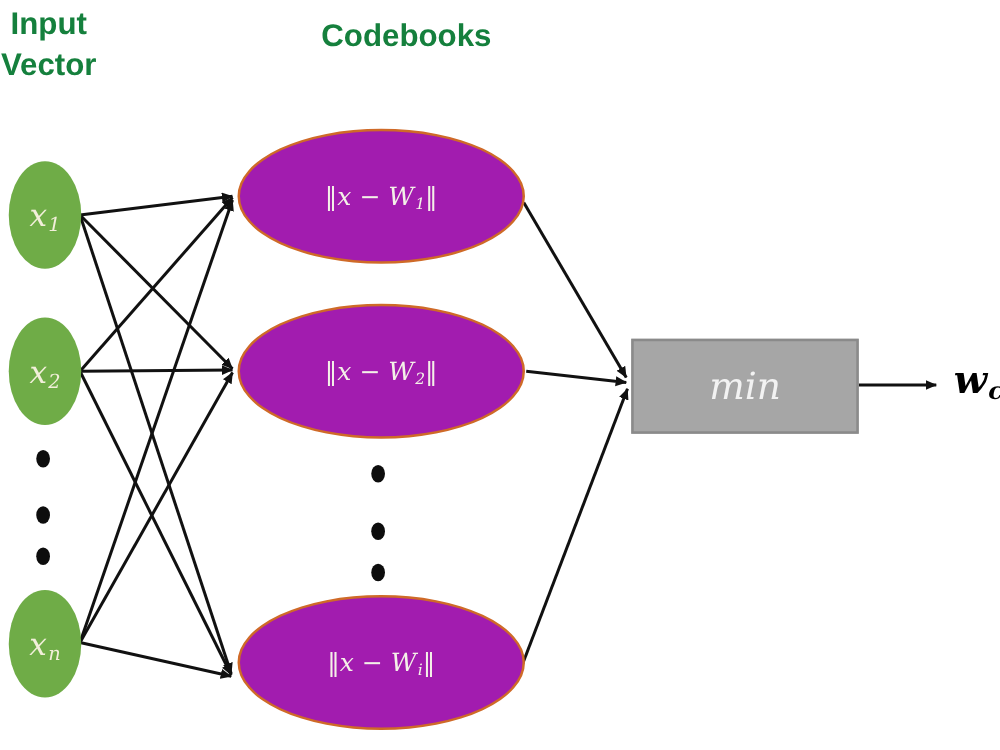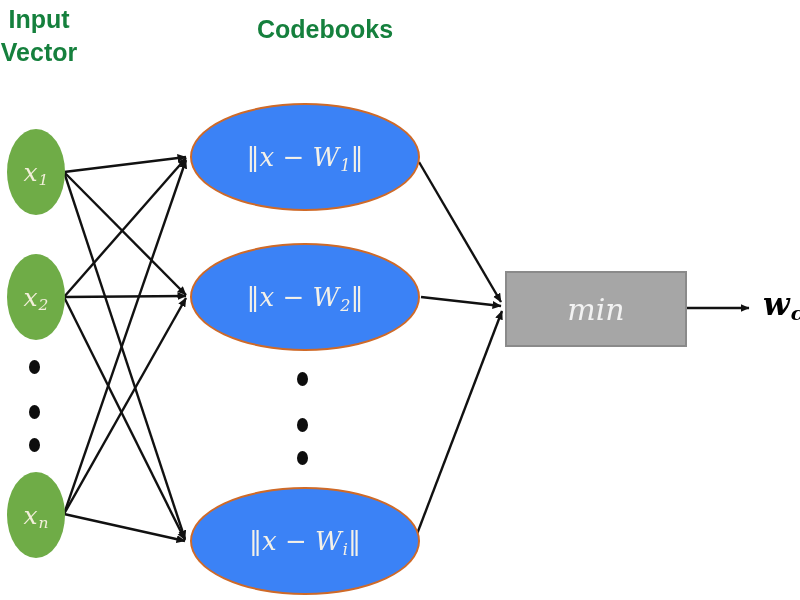--- a/index.html
+++ b/index.html
@@ -45,28 +45,28 @@
     color: #f2efda;
     font-size: 25px;
   }
   .input-1 { left: 7px;  top: 129px; }
   .input-2 { left: 7px;  top: 254px; text-align: right; }
   .input-3 { left: 7px;  top: 472px; }
   
   .codebook-node {
     width: 230px; height: 108px;
     border-radius: 50%;
-    background: #3b82f6;
+    background: #a21caf;
     border: 2px solid #cf6a28;
     color: #f4f1e8;
-    font-size: 26px;
+    font-size: 20px;
   }
   .codebook-1 { left: 190px; top: 103px; }
   .codebook-2 { left: 190px; top: 243px; text-align: center; }
-  .codebook-3 { left: 190px; top: 487px; }
+  .codebook-3 { left: 190px; top: 476px; }
   
   .min-box {
     left: 505px; top: 271px;
     width: 182px; height: 76px;
     background: #a6a6a6;
     border: 2px solid #8a8a8a;
     color: #f2f2f2;
     font-size: 30px;
   }
   

